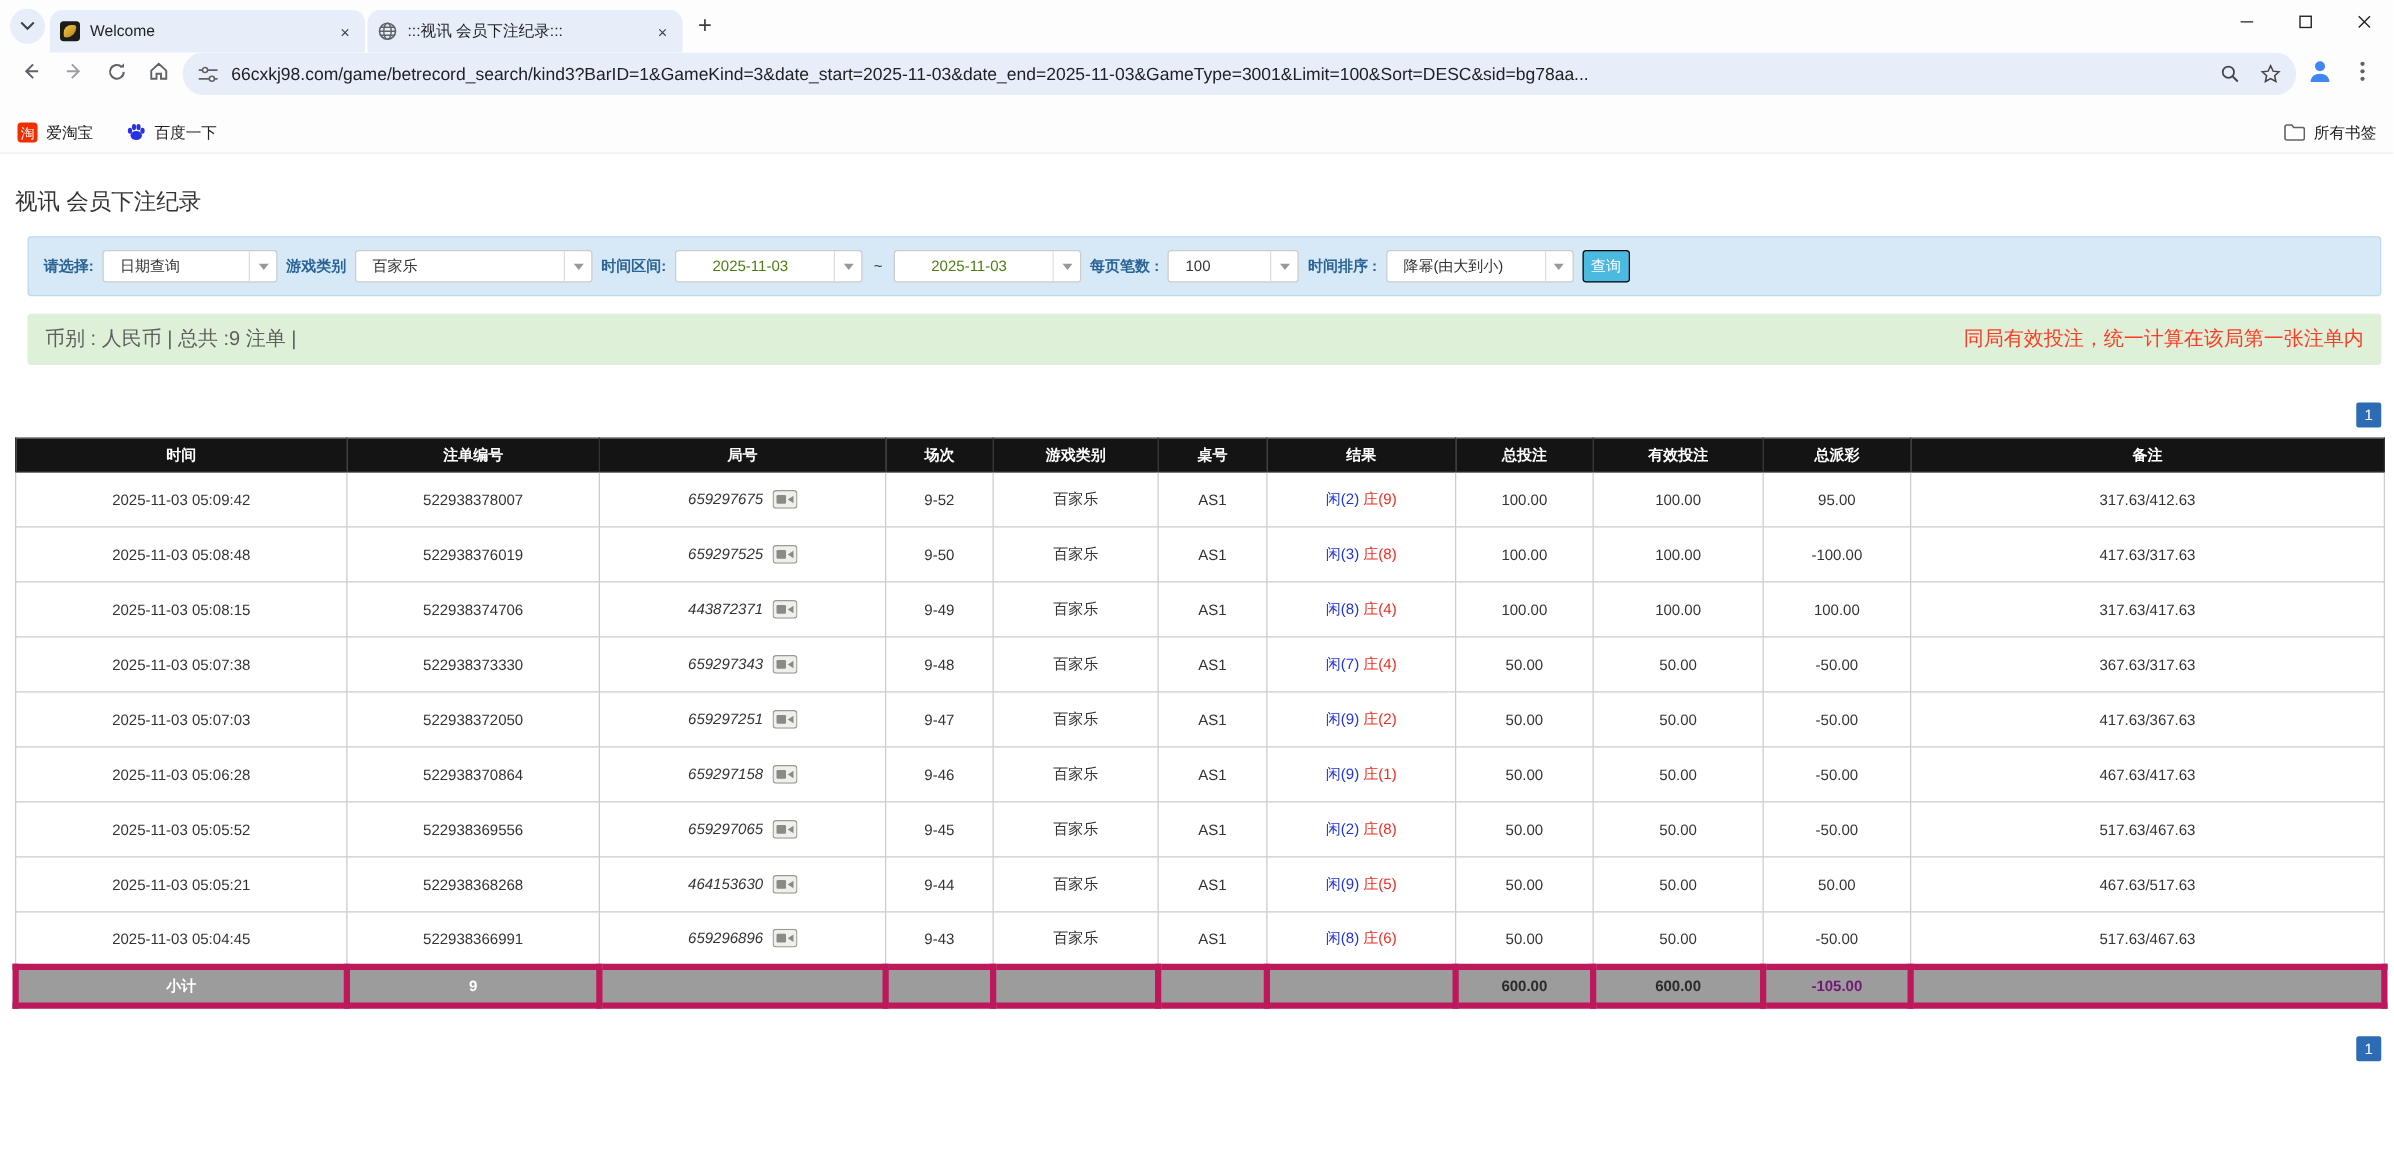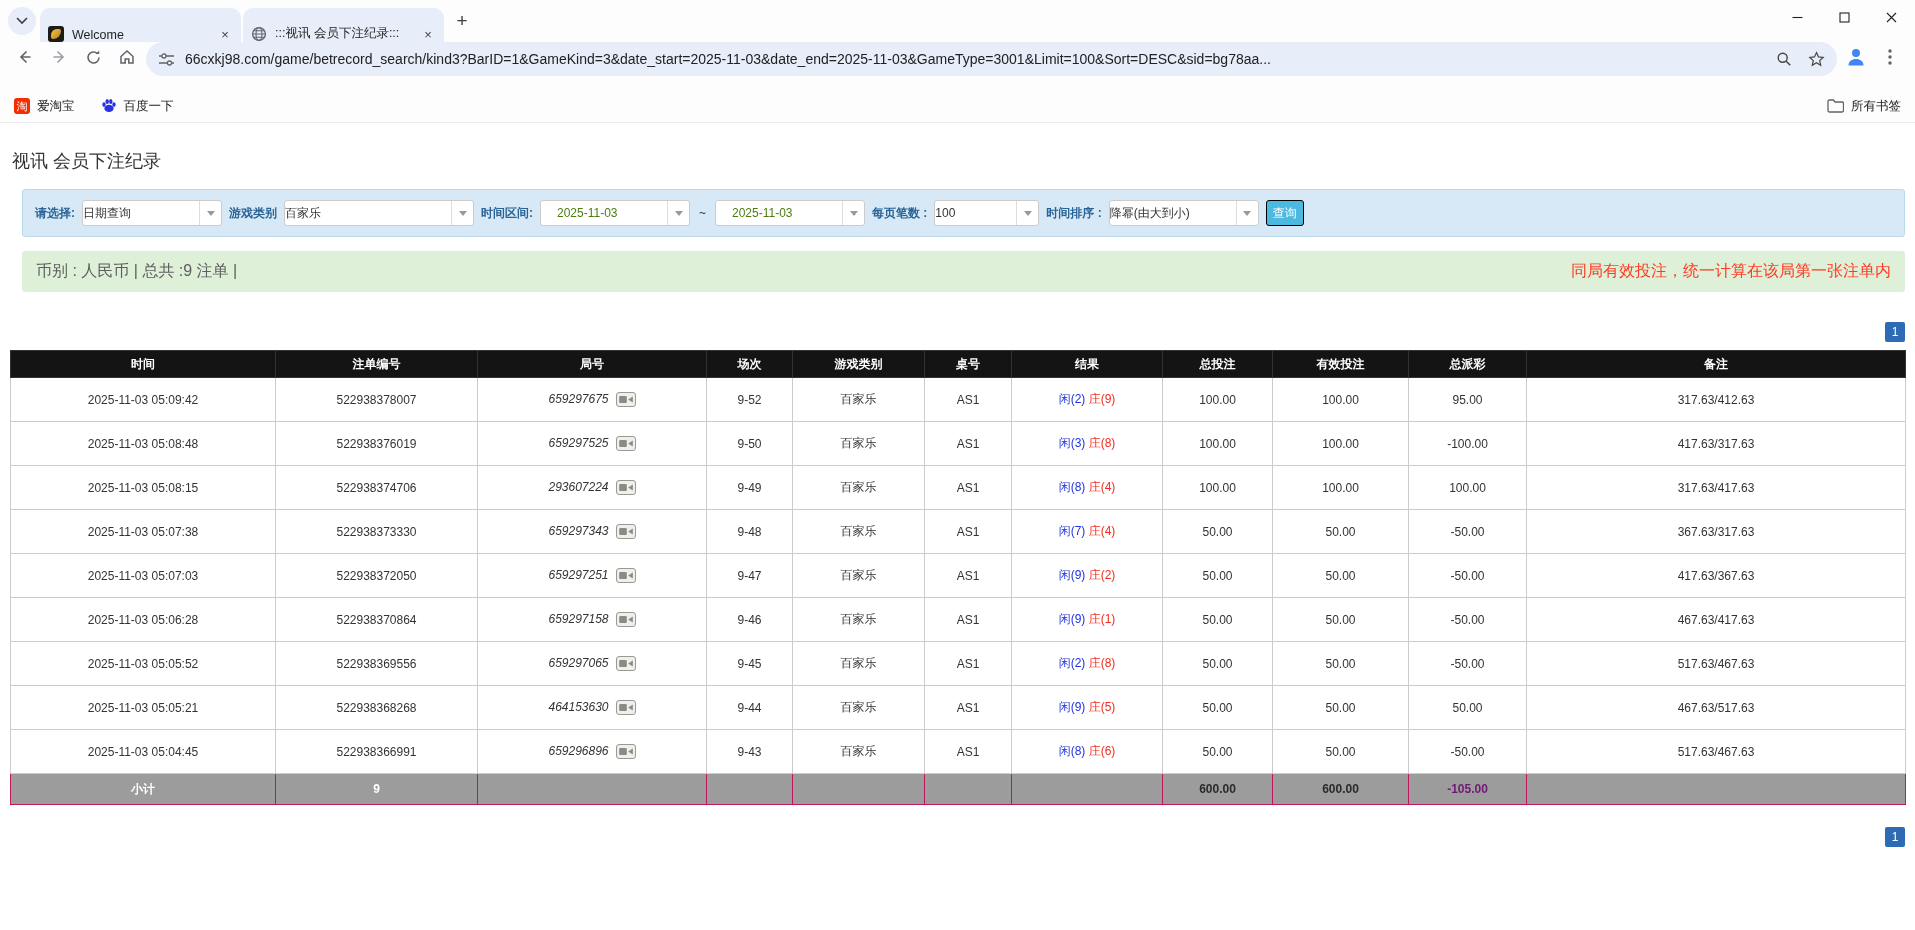--- a/index.html
+++ b/index.html
@@ -2,21 +2,21 @@
 <html style="--filter-bg: #d7e9f6; --info-bg: #dff0d8; --header-bg: #141414; --footer-bg: #9c9c9c; --link-blue: #0a64d2; --player-blue: #1f32e0; --banker-red: #f22b1d; --negative-red: #f00000; --pagination-blue: #2d6cb4; --button-blue: #4cb9e0;"><head>
 <meta charset="utf-8">
 <style>
   * { margin:0; padding:0; box-sizing:border-box; }
   html,body { width:1915px; height:930px; overflow:hidden; }
   body { font-family:"Liberation Sans","DejaVu Sans",sans-serif; background:#fff; color:#333; }
 
   
   .tabstrip { height:42px; background:#fdfdfe; display:flex; align-items:flex-end; padding:0 0 0 8px; position:relative; }
   .tab-search { width:28px; height:28px; margin:0 4px 7px 0; border-radius:14px; background:#e7edf9; display:flex; align-items:center; justify-content:center; cursor:pointer; }
-  .tab { width:201px; height:34px; margin-right:2px; border-radius:10px 10px 0 0; background:#e7edf9; display:flex; align-items:flex-end; padding:0 8px; gap:8px; font-size:12.5px; color:#1f1f1f; cursor:pointer; }
+  .tab { width:252px; height:34px; margin-right:2px; border-radius:10px 10px 0 0; background:#e7edf9; display:flex; align-items:center; padding:0 8px; gap:8px; font-size:12.5px; color:#1f1f1f; cursor:pointer; }
   .tab .t-title { flex:1; white-space:nowrap; overflow:hidden; text-overflow:ellipsis; }
   .tab .t-close { width:16px; height:16px; border-radius:8px; display:flex; align-items:center; justify-content:center; color:#444; font-size:13px; }
   .fav-welcome { width:16px; height:16px; border-radius:3px; background:#1c1b17; position:relative; flex:0 0 16px; }
   .fav-welcome::after { content:""; position:absolute; left:3px; top:3px; width:10px; height:10px; border-radius:6px 2px 8px 2px; background:linear-gradient(135deg,#f6c744,#b4801d); }
   .newtab-btn { width:28px; height:28px; margin:0 0 7px 2px; border-radius:14px; display:flex; align-items:center; justify-content:center; font-size:19px; color:#3c4043; cursor:pointer; }
   .win-controls { position:absolute; right:0; top:0; height:34px; display:flex; }
   .win-btn { width:47px; height:34px; display:flex; align-items:center; justify-content:center; color:#202124; cursor:pointer; }
 
   .toolbar { height:48px; background:#fdfdfe; display:flex; align-items:flex-start; padding:0 10px; gap:4px; }
   .nav-btn { width:30px; height:30px; border-radius:15px; display:flex; align-items:center; justify-content:center; cursor:pointer; }
@@ -29,21 +29,21 @@
   .bm-taobao { width:16px; height:16px; border-radius:3px; background:#f22d00; color:#fff; font-size:11px; display:flex; align-items:center; justify-content:center; }
   .bm-spacer { flex:1; }
 
   
   .content { background:#fff; height:807px; }
   .page-title { font-size:18px; color:#333; padding:26px 0 0 12px; }
 
   .filterbar { margin:16px 10px 0 22px; height:48px; background:var(--filter-bg); border:1px solid #bcd9ec; border-radius:3px; display:flex; align-items:center; padding:0 12px; gap:7px; font-size:12px; }
   .f-label { color:#2a6496; font-weight:bold; white-space:nowrap; }
   .sel { height:26px; background:#fff; border:1px solid #ccc; border-radius:3px; display:flex; align-items:stretch; cursor:pointer; }
-  .sel .sel-val { display:flex; align-items:center; padding:0 0; color:#333; flex:1; white-space:nowrap; }
+  .sel .sel-val { display:flex; align-items:center; padding:0 13px; color:#333; flex:1; white-space:nowrap; }
   .sel .sel-val.date { color:#4d7c0f;margin-left:16px; }
   .sel .sel-arrow { width:22px; border-left:1px solid #ddd; display:flex; align-items:center; justify-content:center; }
   .sel .sel-arrow::after { content:""; width:0; height:0; border-left:4px solid transparent; border-right:4px solid transparent; border-top:5px solid #999; }
   .tilde { color:#333; padding:0 2px; }
   .query-btn { width:38px; height:26px; background:var(--button-blue); border:1px solid #000000; border-radius:3px; color:#fff; font-size:12px; display:flex; align-items:center; justify-content:center; cursor:pointer; }
 
   .infobar { margin:14px 10px 0 22px; height:41px; background:var(--info-bg); border-radius:3px; display:flex; align-items:center; justify-content:space-between; padding:0 14px; font-size:16px; }
   .info-left { color:#5e5e5e; }
   .info-right { color:#ff3a22; }
 
@@ -53,21 +53,21 @@
 
   table.bets { width:1895px; margin:0 10px; border-collapse:collapse; table-layout:fixed; font-size:12px; }
   table.bets th { background:var(--header-bg); color:#fff; font-weight:bold; height:27px; border:1px solid #333; text-align:center; }
   table.bets td { background:#fff; border:1px solid #ccc; height:44px; text-align:center; color:#333; }
   td.round-cell .round-wrap { display:inline-flex; align-items:flex-start; gap:7px;font-style:italic; }
   .vid-btn { display:inline-flex; cursor:pointer; }
   .res-player { color:var(--player-blue); }
   .res-banker { color:var(--banker-red); }
   td.bet-blue { color:var(--link-blue); }
   td .neg, td.neg { color:var(--negative-red); }
-  tr.foot td { background:var(--footer-bg); height:31px; font-weight:bold; color:#2b2b2b; border:1px solid #be185d; }
+  tr.foot td { background:var(--footer-bg); height:31px; font-weight:bold; color:#2b2b2b; border:5px solid #be185d; }
   tr.foot td.f-label-cell, tr.foot td.f-count { color:#fff; }
   tr.foot td.neg { color:#701a75; }
 
   svg { display:block; }
 </style>
 </head>
 <body>
 
 <div>
 
@@ -331,21 +331,21 @@
     <td class="bet-blue">100.00</td>
     <td>100.00</td>
     <td class="neg">-100.00</td>
     <td>417.63/317.63</td>
   </tr>
           <tr>
     <td>2025-11-03 05:08:15</td>
     <td>522938374706</td>
     <td class="round-cell">
       <span class="round-wrap">
-        <span>293607224</span>
+        <span>443872371</span>
         <span class="vid-btn">
           <svg width="20" height="15" viewBox="0 0 20 15">
             <rect x="0.5" y="0.5" width="19" height="14" rx="2.5" fill="#efefec" stroke="#9a9a94"></rect>
             <rect x="3.2" y="4" width="7.6" height="7" rx="1" fill="#8b8b85"></rect>
             <path d="M12.2 7.5l4.6-3v6z" fill="#8b8b85"></path>
           </svg>
         </span>
       </span>
     </td>
     <td>9-49</td>

